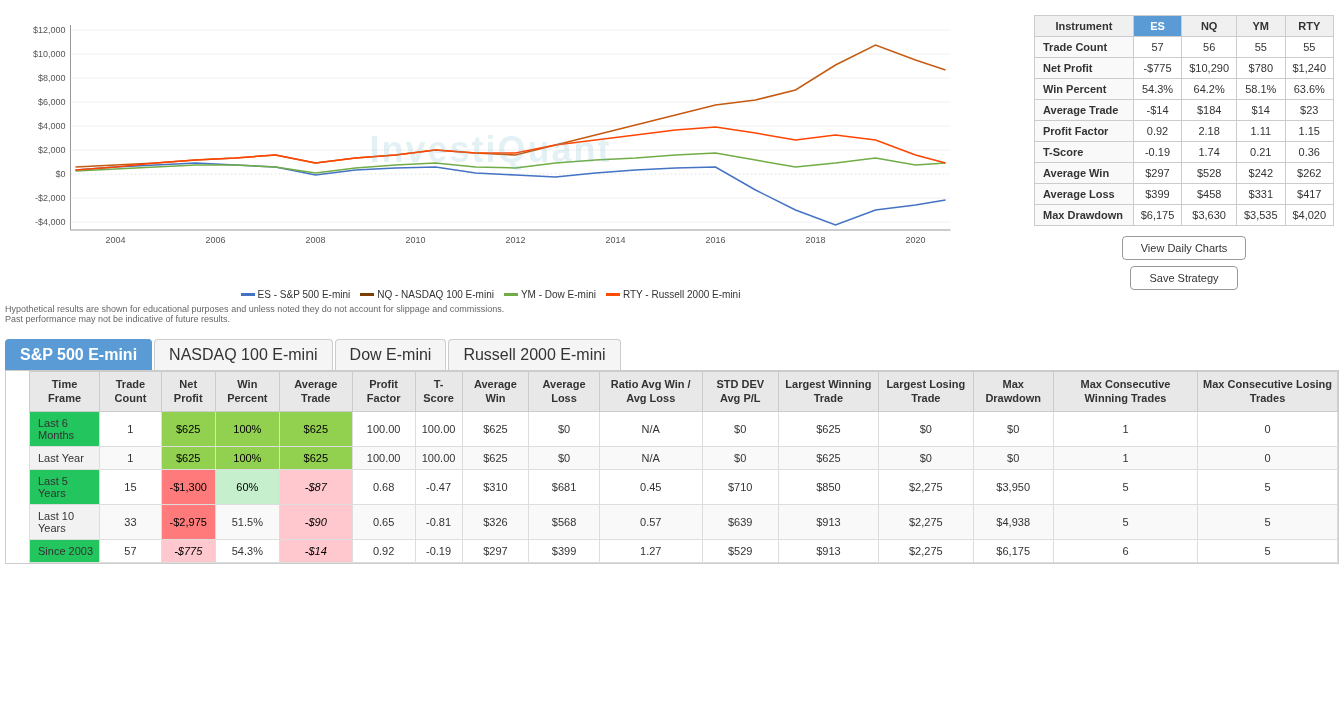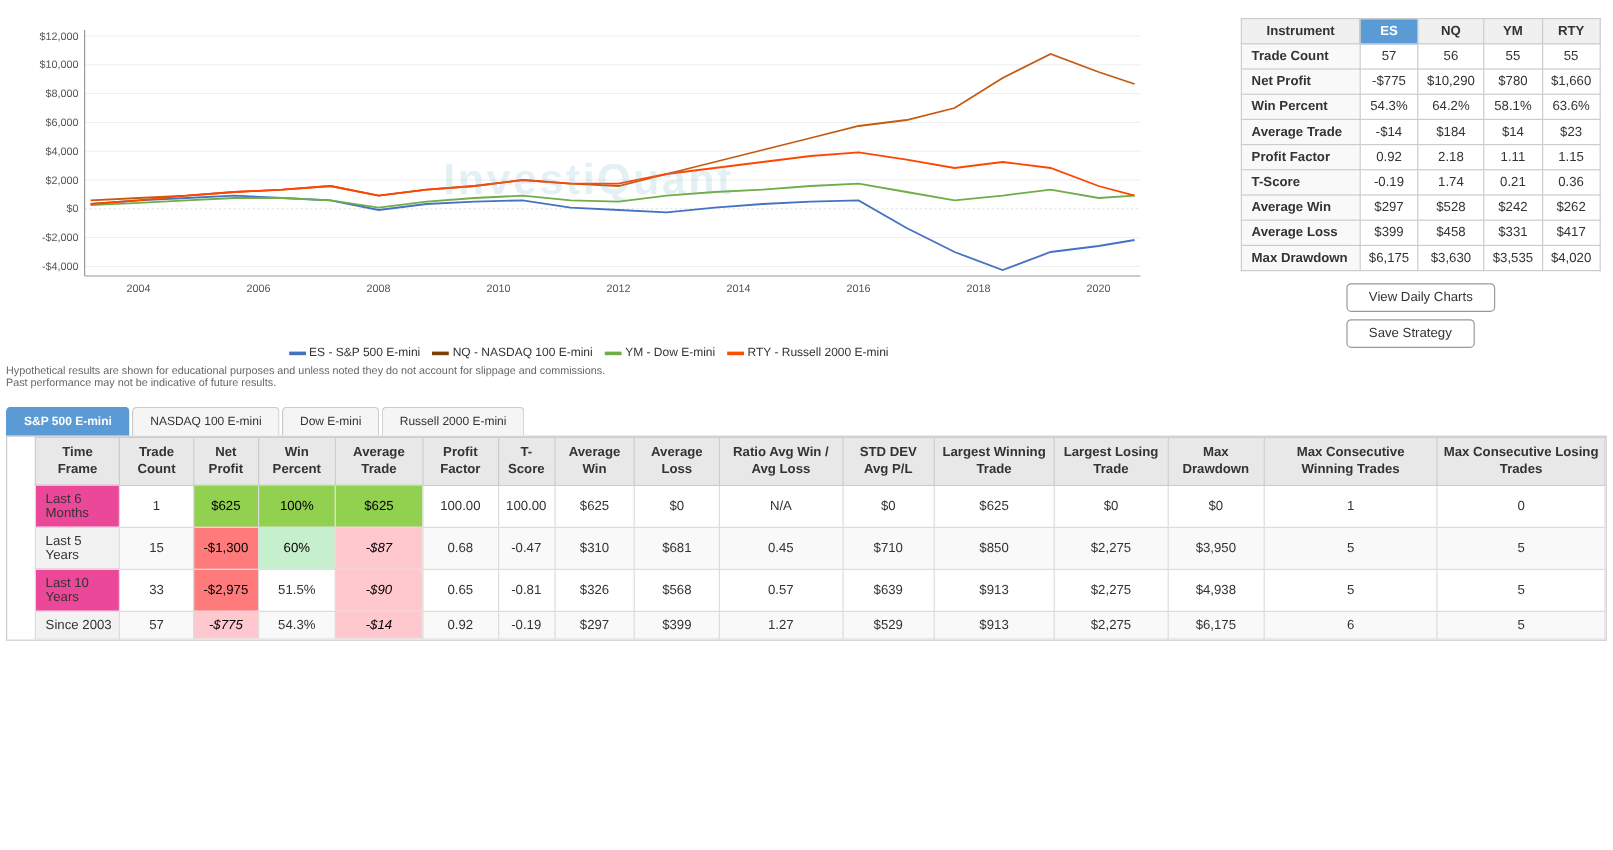--- a/index.html
+++ b/index.html
@@ -23,35 +23,35 @@
     
     .right-panel { width: 310px; padding: 5px 10px 5px 0; display: flex; flex-direction: column; align-items: center; margin-left: 48px; }
     
     
     .instrument-table { width: 100%; border-collapse: collapse; font-size: 11px; }
     .instrument-table th, .instrument-table td { border: 1px solid #ccc; padding: 4px 6px; text-align: center; white-space: nowrap; }
     .instrument-table th { background: #f0f0f0; font-weight: bold; }
     .instrument-table .active-col { background: #5b9bd5; color: #fff; font-weight: bold; }
     .instrument-table .row-label { background: #f9f9f9; font-weight: bold; text-align: left; padding-left: 8px; }
     
-    .btn-group { margin-top: 10px; display: flex; flex-direction: column; gap: 6px; align-items: flex-start; }
+    .btn-group { margin-top: 10px; display: flex; flex-direction: column; gap: 6px; align-items: center; }
     .btn-outline { border: 1px solid #999; background: #fff; padding: 5px 18px; border-radius: 4px; cursor: pointer; font-size: 11px; color: #333; white-space: nowrap; }
     
     
     .bottom-section { padding: 5px 5px 5px 5px; }
     
     .tabs { display: flex; gap: 2px; margin-bottom: 0; }
-    .tab { padding: 6px 14px; border: 1px solid #ccc; border-bottom: none; border-radius: 4px 4px 0 0; cursor: pointer; font-size: 10px; background: #f5f5f5; }
+    .tab { padding: 6px 14px; border: 1px solid #ccc; border-bottom: none; border-radius: 4px 4px 0 0; cursor: pointer; font-size: 16px; background: #f5f5f5; }
     .tab.active { background: #5b9bd5; color: #fff; font-weight: bold; border-color: #5b9bd5; }
     
     .data-table-wrapper { overflow-x: auto; border: 1px solid #ccc; padding-left: 23px; }
     .data-table { width: 100%; border-collapse: collapse; font-size: 11px; min-width: 1200px; }
     .data-table th { background: #e8e8e8; border: 1px solid #ccc; padding: 5px 4px; text-align: center; font-weight: bold; line-height: 1.3; }
     .data-table td { border: 1px solid #ddd; padding: 5px 4px; text-align: center; }
-    .data-table td.row-label { text-align: left; font-weight: normal; padding-left: 8px; background: #ec4899; }
+    .data-table td.row-label { text-align: left; font-weight: normal; padding-left: 8px; background: #22c55e; }
     .data-table tr:nth-child(even) td { background: #f9f9f9; }
     .data-table tr:nth-child(even) td.row-label { background: #f2f2f2; }
     
     .green-cell { background: #92d050 !important; color: #000; }
     .light-green { background: #c6efce !important; color: #000; }
     .red-cell { background: #ff7b7b !important; color: #000; }
     .light-red { background: #ffc7ce !important; color: #000; font-style: italic; }
     
     .watermark { position: absolute; top: 50%; left: 50%; transform: translate(-50%, -50%); font-size: 36px; color: rgba(100,180,200,0.18); font-weight: bold; pointer-events: none; white-space: nowrap; letter-spacing: 2px; }
   </style>
@@ -154,21 +154,21 @@
     <td>57</td>
     <td>56</td>
     <td>55</td>
     <td>55</td>
   </tr>
             <tr>
     <td class="row-label">Net Profit</td>
     <td>-$775</td>
     <td>$10,290</td>
     <td>$780</td>
-    <td>$1,660</td>
+    <td>$1,240</td>
   </tr>
             <tr>
     <td class="row-label">Win Percent</td>
     <td>54.3%</td>
     <td>64.2%</td>
     <td>58.1%</td>
     <td>63.6%</td>
   </tr>
             <tr>
     <td class="row-label">Average Trade</td>
@@ -267,20 +267,38 @@
     <td>$0</td>
     <td>N/A</td>
     <td>$0</td>
     <td>$625</td>
     <td>$0</td>
     <td>$0</td>
     <td>1</td>
     <td>0</td>
   </tr>
             <tr>
+    <td class="row-label">Last Year</td>
+    <td>1</td>
+    <td class="green-cell">$625</td>
+    <td class="green-cell">100%</td>
+    <td class="green-cell">$625</td>
+    <td>100.00</td>
+    <td>100.00</td>
+    <td>$625</td>
+    <td>$0</td>
+    <td>N/A</td>
+    <td>$0</td>
+    <td>$625</td>
+    <td>$0</td>
+    <td>$0</td>
+    <td>1</td>
+    <td>0</td>
+  </tr>
+            <tr>
     <td class="row-label">Last 5 Years</td>
     <td>15</td>
     <td class="red-cell">-$1,300</td>
     <td class="light-green">60%</td>
     <td class="light-red">-$87</td>
     <td>0.68</td>
     <td>-0.47</td>
     <td>$310</td>
     <td>$681</td>
     <td>0.45</td>

